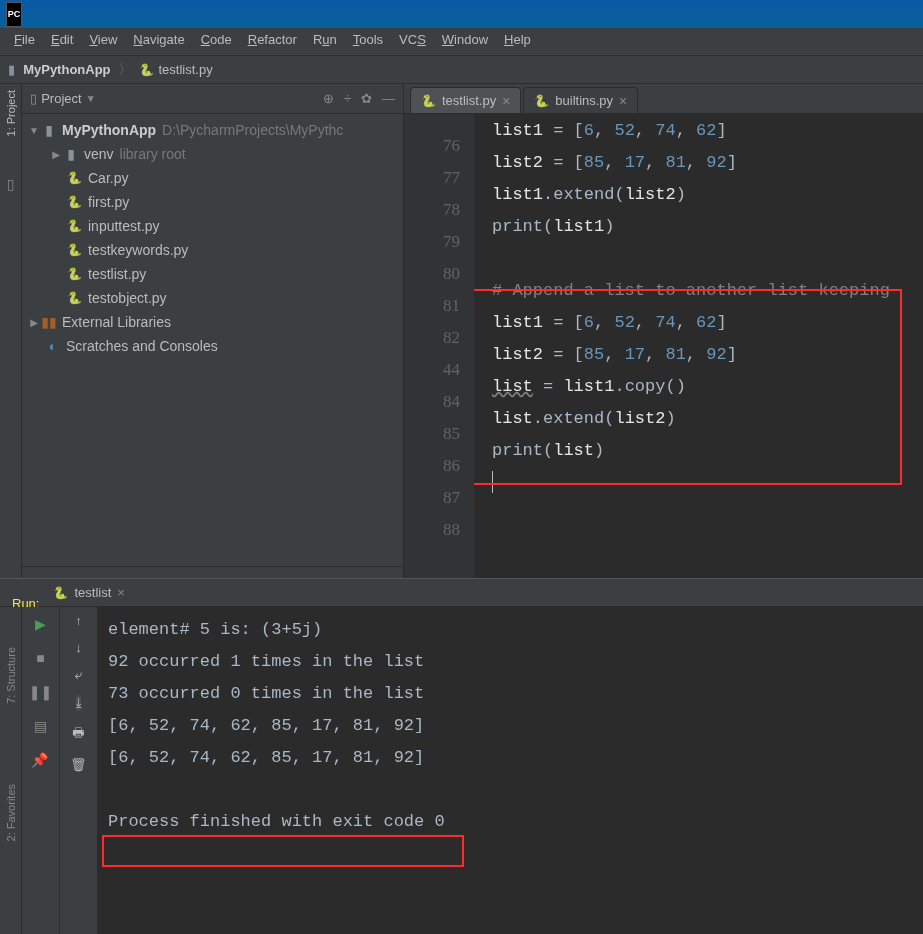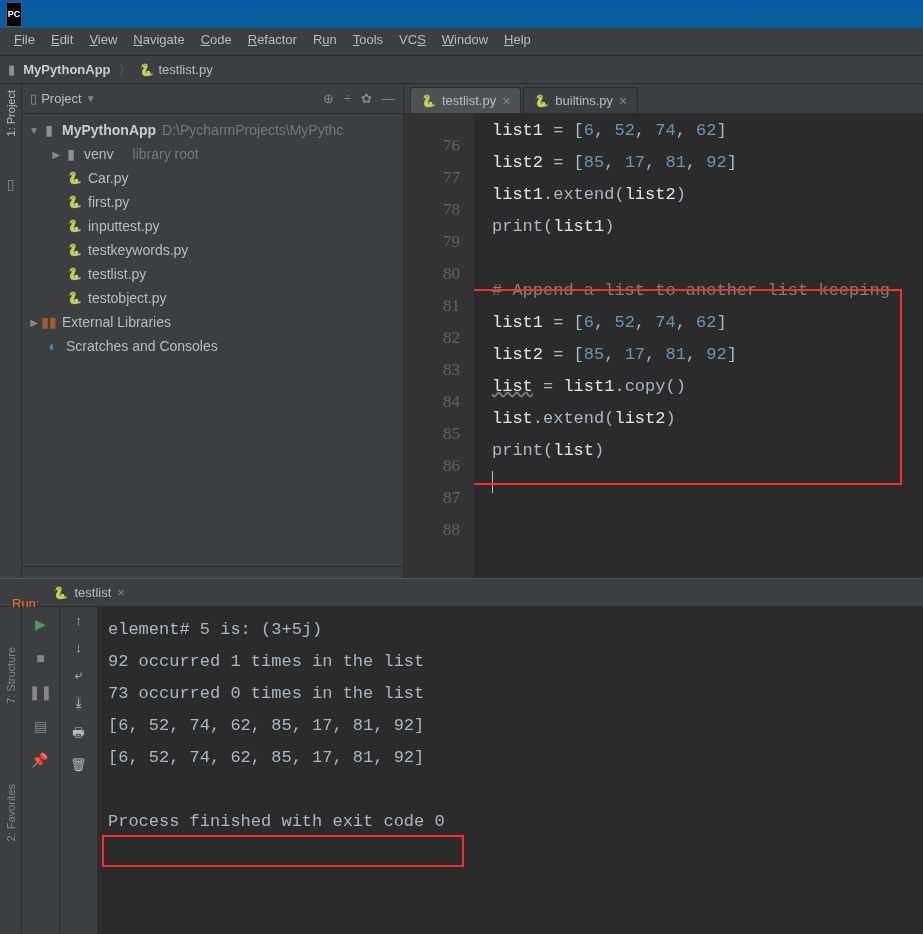--- a/index.html
+++ b/index.html
@@ -65,21 +65,21 @@
 .str-underline { text-decoration: underline wavy #808080; }
 
 .red-box { position: absolute; border: 2.5px solid #ff2a2a; pointer-events: none; }
 
 
 .proj-scroll { height: 12px; background: #3c3f41; border-top: 1px solid #2b2b2b; }
 
 
 .run-panel { height: 356px; border-top: 1px solid #555; background: #2b2b2b; display: flex; flex-direction: column; }
 .run-header { height: 28px; background: #3c3f41; display: flex; align-items: center; padding-left: 12px; gap: 14px; border-bottom: 1px solid #2b2b2b; }
-.run-header .lbl { color: #f97316; margin-top: 22px; }
+.run-header .lbl { color: #fde047; margin-top: 22px; }
 .run-header .tab { display: flex; align-items: center; gap: 6px; color: #bbbbbb; }
 .run-header .tab .close { color: #888; cursor: pointer; }
 
 .run-body { flex: 1; display: flex; }
 .run-left-tabs { width: 22px; background: #3c3f41; border-right: 1px solid #2b2b2b; display: flex; flex-direction: column; align-items: center; padding-top: 40px; gap: 80px; }
 .run-toolbar { width: 38px; background: #3c3f41; border-right: 1px solid #2b2b2b; display: flex; flex-direction: column; align-items: center; padding-top: 6px; gap: 12px; }
 .run-toolbar .tb { width: 22px; height: 22px; display: flex; align-items: center; justify-content: center; cursor: pointer; color: #888; font-size: 14px; }
 .run-toolbar .tb.play { color: #499c54; }
 .run-toolbar2 { width: 38px; background: #3c3f41; border-right: 1px solid #2b2b2b; display: flex; flex-direction: column; align-items: center; padding-top: 6px; gap: 12px; }
 
@@ -141,21 +141,21 @@
       <div class="tree-row" style="padding-left:6px">
         <span class="tree-arrow">▼</span>
         <span class="tree-icon folder-ic">▮</span>
         <b style="color:#ccc">MyPythonApp</b>
         <span class="dim" style="margin-left:6px">D:\PycharmProjects\MyPythc</span>
       </div>
       <div class="tree-row" style="padding-left:28px">
         <span class="tree-arrow">▶</span>
         <span class="tree-icon folder-ic">▮</span>
         <span>venv</span>
-        <span class="dim" style="margin-left:19px">library root</span>
+        <span class="dim" style="margin-left:6px">library root</span>
       </div>
       <div class="tree-row pyfile" style="padding-left:44px">
           <span class="tree-icon pyic">🐍</span>
           <span>Car.py</span>
         </div>
       <div class="tree-row pyfile" style="padding-left:44px">
           <span class="tree-icon pyic">🐍</span>
           <span>first.py</span>
         </div>
       <div class="tree-row pyfile" style="padding-left:44px">
@@ -205,21 +205,21 @@
     <div class="code-area">
       <div class="gutter">
         <div class="ln" style="height:16px"></div>
         <div class="ln">76</div>
           <div class="ln">77</div>
           <div class="ln">78</div>
           <div class="ln">79</div>
         <div class="ln">80</div>
           <div class="ln">81</div>
           <div class="ln">82</div>
-          <div class="ln">83</div>
+          <div class="ln">44</div>
         <div class="ln">84</div>
           <div class="ln">85</div>
           <div class="ln">86</div>
           <div class="ln">87</div>
         <div class="ln">88</div>
       </div>
       <div class="code">
         <div class="line"><span class="id">list1 </span><span class="op">=</span><span class="br"> [</span><span class="num">6</span><span class="op">, </span><span class="num">52</span><span class="op">, </span><span class="num">74</span><span class="op">, </span><span class="num">62</span><span class="br">]</span></div>
         <div class="line"><span class="id">list2 </span><span class="op">=</span><span class="br"> [</span><span class="num">85</span><span class="op">, </span><span class="num">17</span><span class="op">, </span><span class="num">81</span><span class="op">, </span><span class="num">92</span><span class="br">]</span></div>
         <div class="line"><span class="id">list1</span><span class="op">.</span><span class="fn">extend</span><span class="br">(</span><span class="id">list2</span><span class="br">)</span></div>

